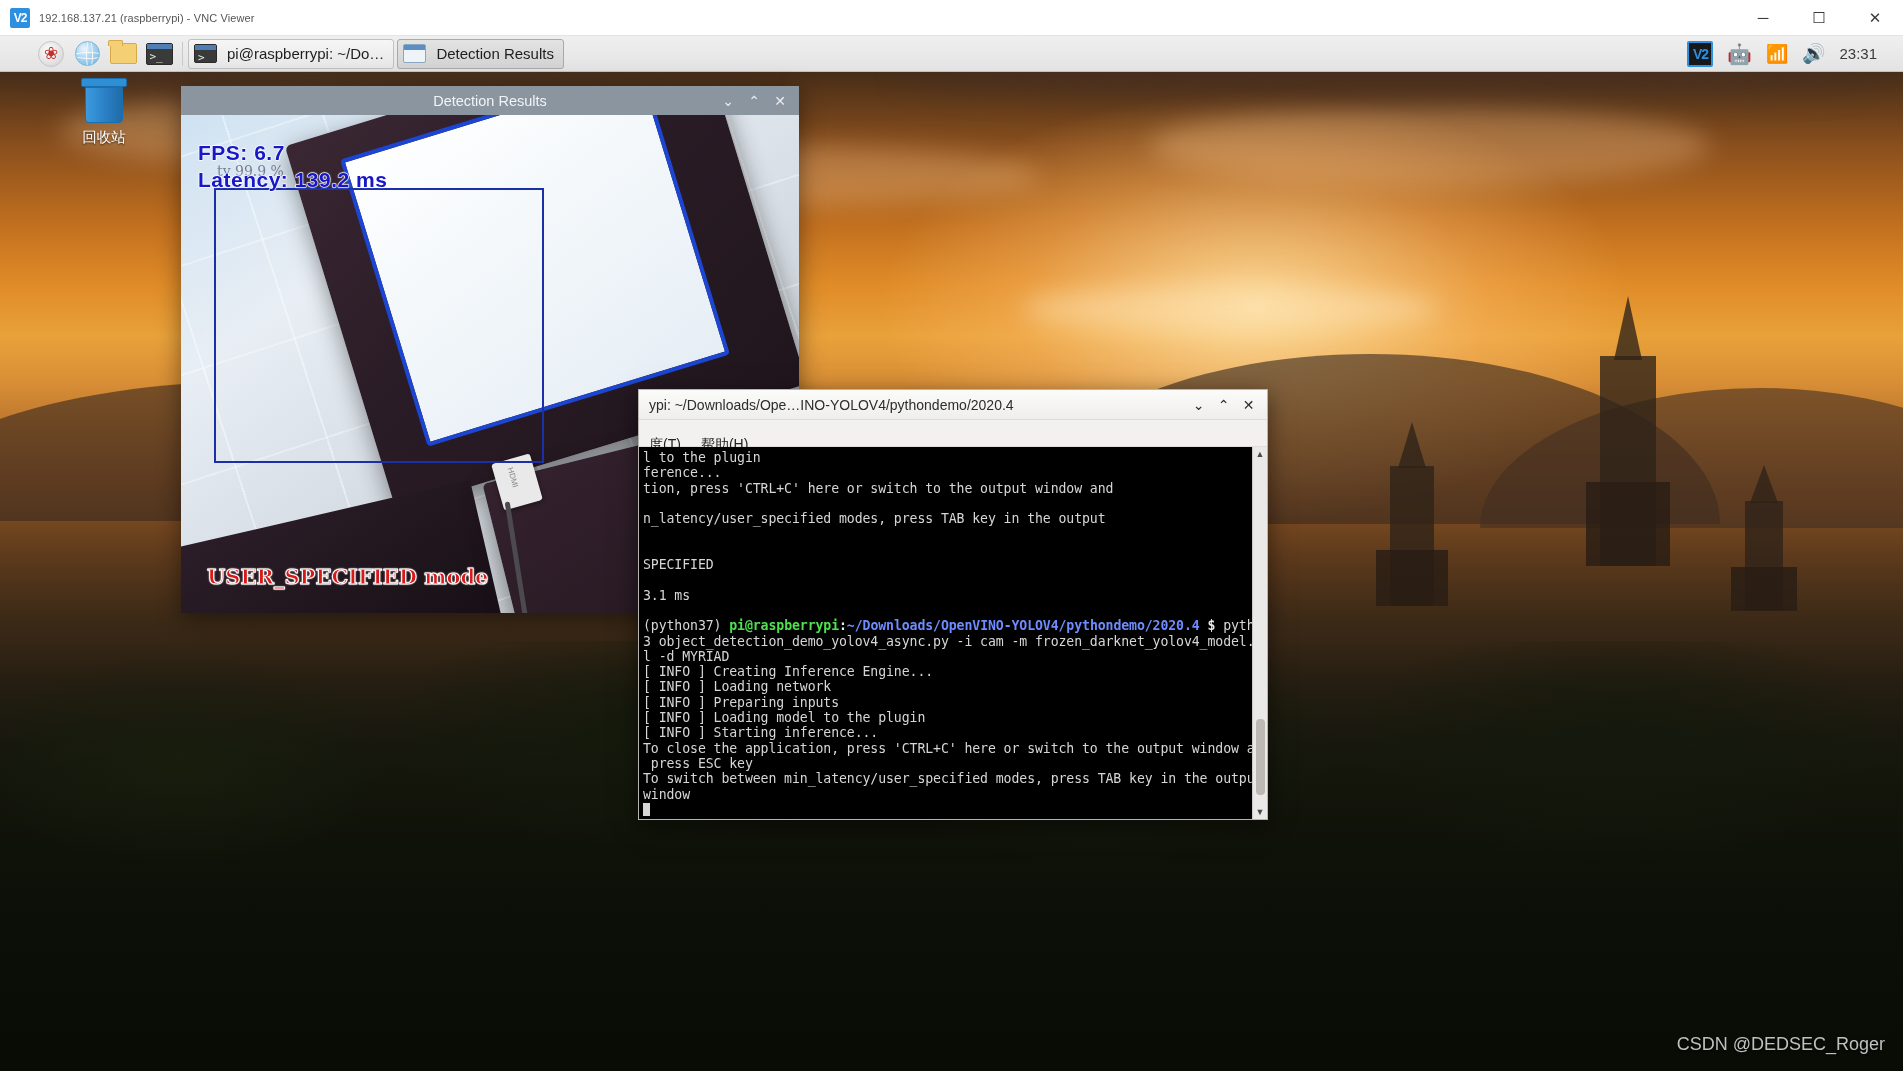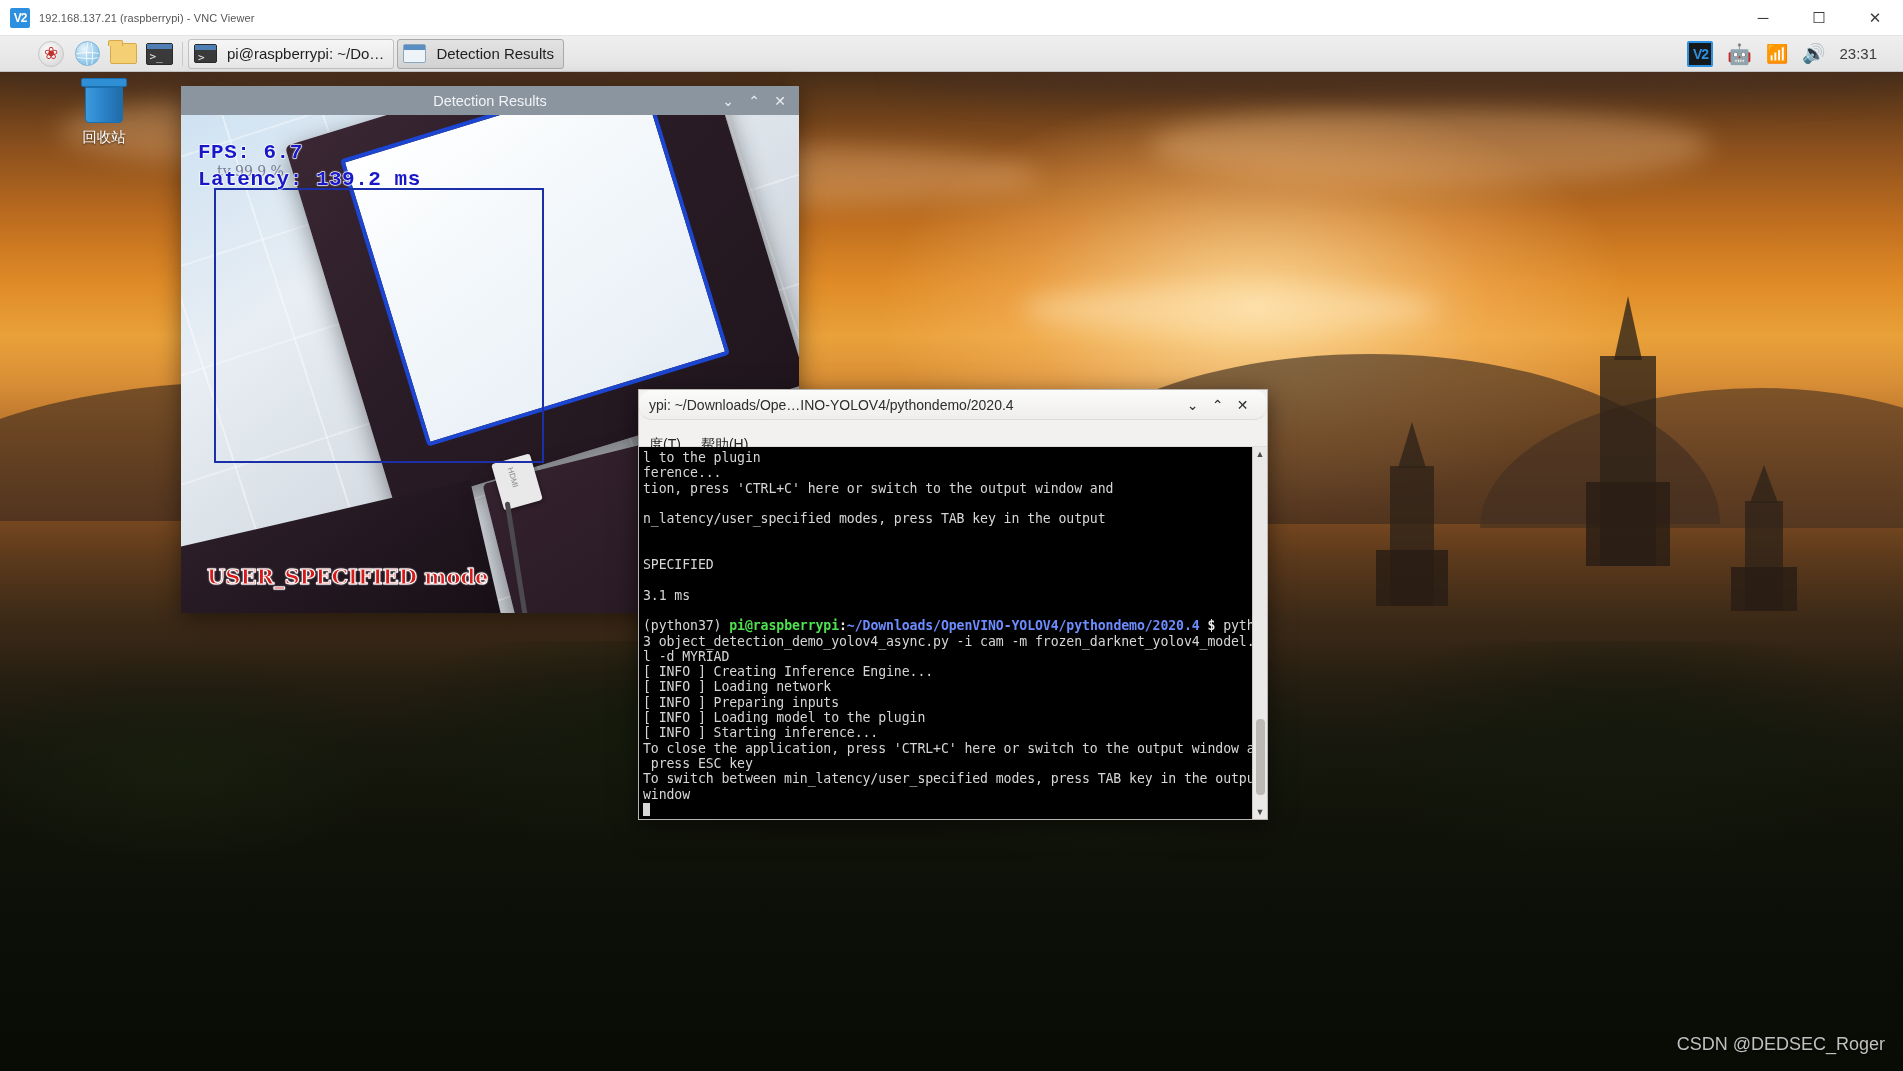--- a/index.html
+++ b/index.html
@@ -274,21 +274,21 @@
     position: absolute; left: 333px; top: 386px; width: 5px; height: 120px;
     background: #4c4a4e; transform: rotate(-9deg); border-radius: 3px;
   }
   
   #bbox {
     position: absolute; left: 33px; top: 73px; width: 330px; height: 275px;
     border: 2px solid #1a2fa8;
   }
 
   .ovl {
-    position: absolute; font-family: Liberation Mono, monospace;
+    position: absolute; font-family: Liberation Sans, sans-serif;
     font-weight: bold; font-size: 21px; letter-spacing: .5px;
     color: #1818c8;
     -webkit-text-stroke: 1px #ffffff;
     paint-order: stroke fill;
     text-shadow: 0 0 2px #fff, 0 0 2px #fff;
     white-space: nowrap;
   }
   #ovl-fps { left: 17px; top: 26px; }
   #ovl-lat { left: 17px; top: 53px; }
   #ovl-ghost {
@@ -304,23 +304,22 @@
   }
 
   
   #termwin {
     position: absolute; left: 638px; top: 353px; width: 630px; height: 431px;
     background: #f2f1f0; border: 1px solid #b8b4b0;
     box-shadow: 0 6px 22px rgba(0,0,0,.5);
   }
   #termwin-title {
     height: 30px; background: linear-gradient(to bottom, #fbfbfa, #efeeec);
-    display: flex; align-items: center; padding: 0 12px 0 10px;
+    display: flex; align-items: center; padding: 0 6px 0 10px;
     border-bottom: 1px solid #dedad6;
-    border-radius: 13px;
   }
   #termwin-title .t {
     font-size: 14px; color: #2d2d2d; white-space: nowrap; overflow: hidden;
     text-overflow: ellipsis; flex: 1;
   }
   #termwin-title .ctrls { display: flex; }
   #termwin-title .ctrls span {
     width: 25px; text-align: center; color: #2f2f2f; font-size: 14px; cursor: pointer;
   }
   #termmenu {

